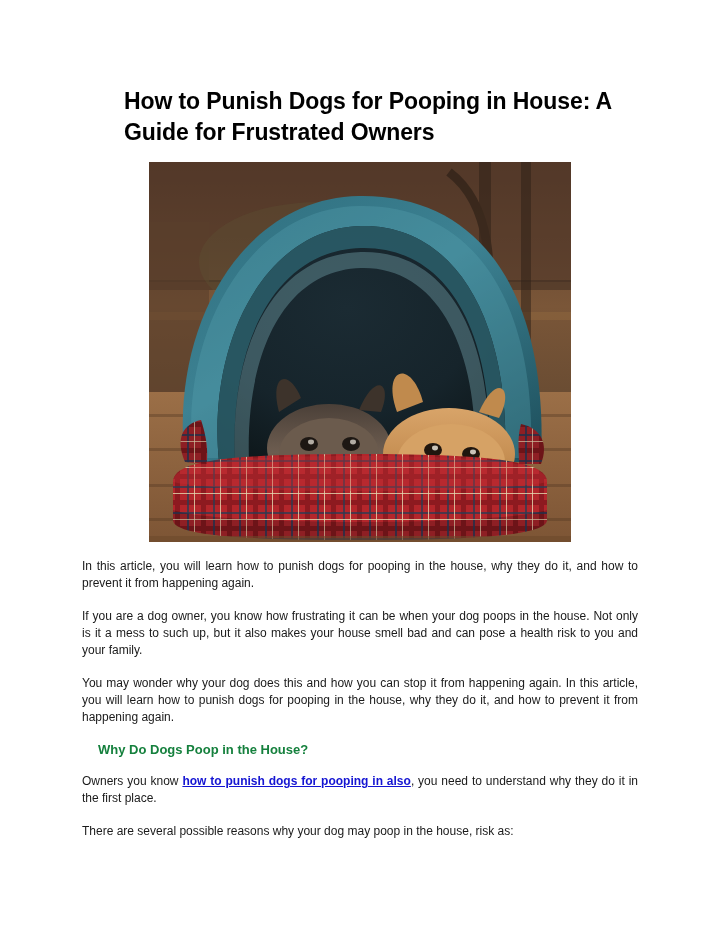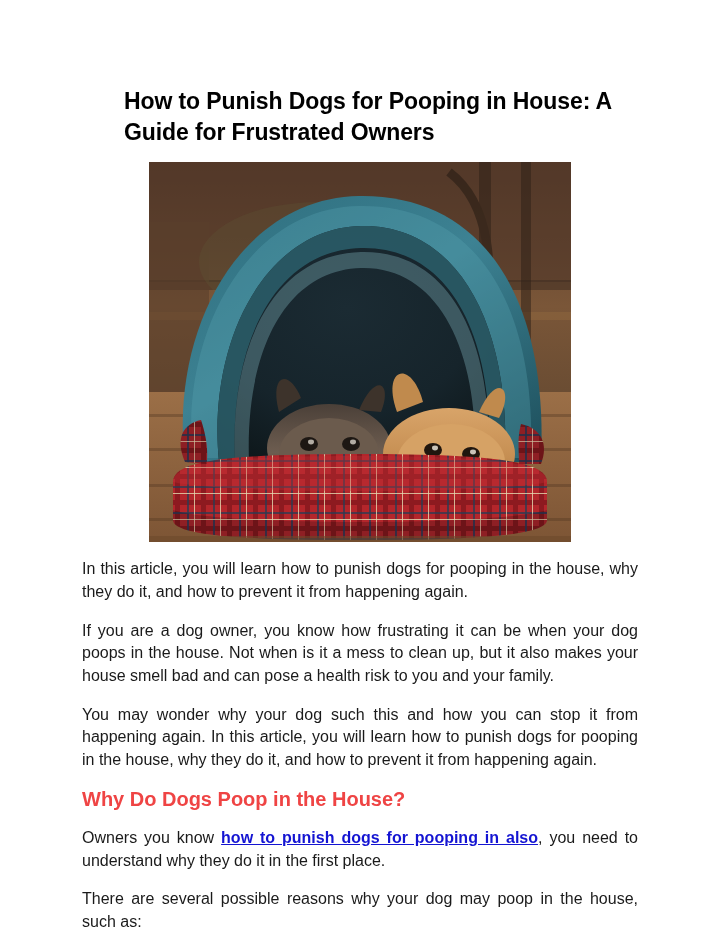--- a/index.html
+++ b/index.html
@@ -41,31 +41,31 @@
     height: 380px;
     margin: 0 auto 16px auto;
     position: relative;
     overflow: hidden;
     background: #6d4a33;
   }
   .figure svg {
     display: block;
   }
   p.body-text {
-    font-size: 16px;
+    font-size: 12px;
     line-height: 1.42;
     margin: 16px 0 12px 0;
     text-align: justify;
     color: #1a1a1a;
   }
   h2.section-heading {
-    font-size: 20px;
+    font-size: 13px;
     font-weight: bold;
-    margin: 16px 0 10px 0;
-    color: #ef4444;
+    margin: 16px 0 10px 16px;
+    color: #15803d;
   }
   .link-bold {
     color: #1414d2;
     font-weight: bold;
   }
 </style>
 </head>
 <body>
 
 <div class="page">
@@ -190,23 +190,23 @@
           <path d="M24 320 C 24 302, 70 294, 210 294 C 350 294, 398 302, 398 320 C 350 332, 72 332, 24 320 Z" fill="#c23036" opacity="0.35"></path>
 
           <path d="M36 300 C 26 276, 34 262, 52 258 C 60 282, 58 294, 58 302 Z" fill="url(#plaidDark)"></path>
           <path d="M372 262 C 392 266, 400 282, 392 302 L 370 302 C 370 288, 368 276, 372 262 Z" fill="url(#plaidDark)"></path>
           <rect x="0" y="374" width="422" height="6" fill="#6d4a2c" opacity="0.6"></rect>
         </g>
       </svg>
     </div>
 
     <p class="body-text">In this article, you will learn how to punish dogs for pooping in the house, why they do it, and how to prevent it from happening again.</p>
-    <p class="body-text">If you are a dog owner, you know how frustrating it can be when your dog poops in the house. Not when is it a mess to clean up, but it also makes your house smell bad and can pose a health risk to you and your family.</p>
-    <p class="body-text">You may wonder why your dog such this and how you can stop it from happening again. In this article, you will learn how to punish dogs for pooping in the house, why they do it, and how to prevent it from happening again.</p>
+    <p class="body-text">If you are a dog owner, you know how frustrating it can be when your dog poops in the house. Not only is it a mess to such up, but it also makes your house smell bad and can pose a health risk to you and your family.</p>
+    <p class="body-text">You may wonder why your dog does this and how you can stop it from happening again. In this article, you will learn how to punish dogs for pooping in the house, why they do it, and how to prevent it from happening again.</p>
 
     <h2 class="section-heading">Why Do Dogs Poop in the House?</h2>
 
     <p class="body-text"><span>Owners you know </span><a class="link-bold" href="#">how to punish dogs for pooping in also</a><span>, you need to understand why they do it in the first place.</span></p>
 
-    <p class="body-text">There are several possible reasons why your dog may poop in the house, such as:</p>
+    <p class="body-text">There are several possible reasons why your dog may poop in the house, risk as:</p>
 
   </div>
 </div>
 
 </body></html>

